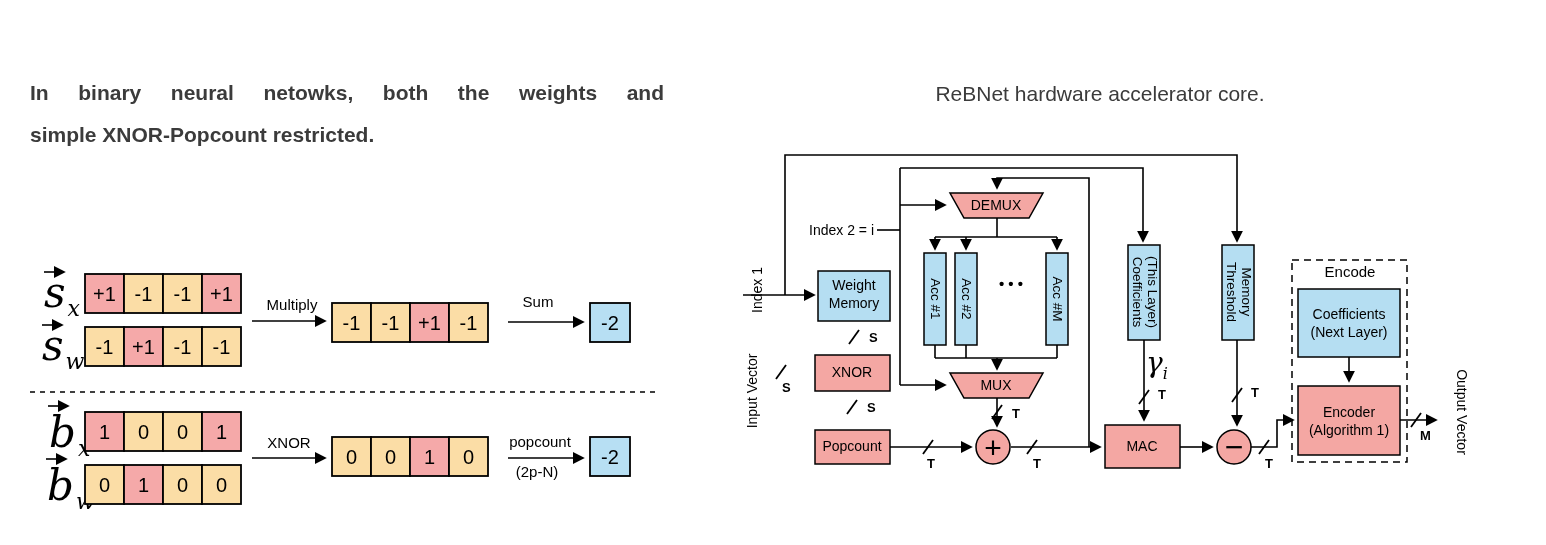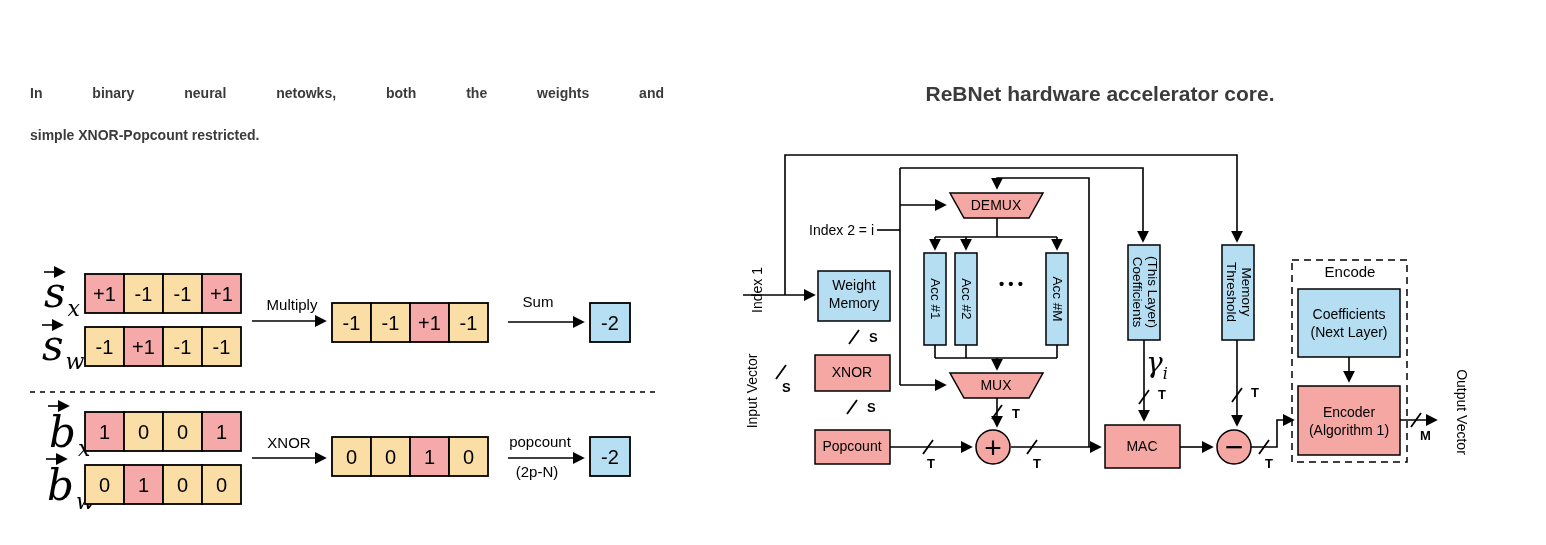--- a/index.html
+++ b/index.html
@@ -1,23 +1,23 @@
 <!DOCTYPE html>
 <html><head>
 <meta charset="utf-8">
 <style>
   html,body{margin:0;padding:0;}
   body{width:1546px;height:545px;background:#ffffff;position:relative;overflow:hidden;
        font-family:"Liberation Sans",sans-serif;}
   .abs{position:absolute;}
-  #paragraph{left:30px;top:72px;width:634px;color:#3b3b3b;font-size:14px;font-weight:700;}
+  #paragraph{left:30px;top:72px;width:634px;color:#3b3b3b;font-size:21px;font-weight:700;}
   #paragraph .pline{height:42px;line-height:42px;white-space:nowrap;}
   #paragraph .pline.just{white-space:normal;text-align:justify;text-align-last:justify;height:42px;overflow:hidden;}
   #diagram-title{left:730px;top:82px;width:740px;text-align:center;color:#3b3b3b;
-       font-size:21px;font-weight:700;}
+       font-size:21px;font-weight:400;}
   svg{position:absolute;overflow:visible;}
   svg text{font-family:"Liberation Sans",sans-serif;fill:#000;}
   .math{font-family:"DejaVu Serif",serif;font-style:italic;}
   .wire{stroke:#000;stroke-width:1.6;fill:none;}
   .slash{stroke:#000;stroke-width:1.8;fill:none;}
   .cell{stroke:#000;stroke-width:1.8;}
   .box{stroke:#000;stroke-width:1.5;}
   .blue{fill:#B5DEF2;}
   .pinkb{fill:#F4A7A3;}
   .cellblue{fill:#B7DFF3;stroke:#000;stroke-width:1.8;}

